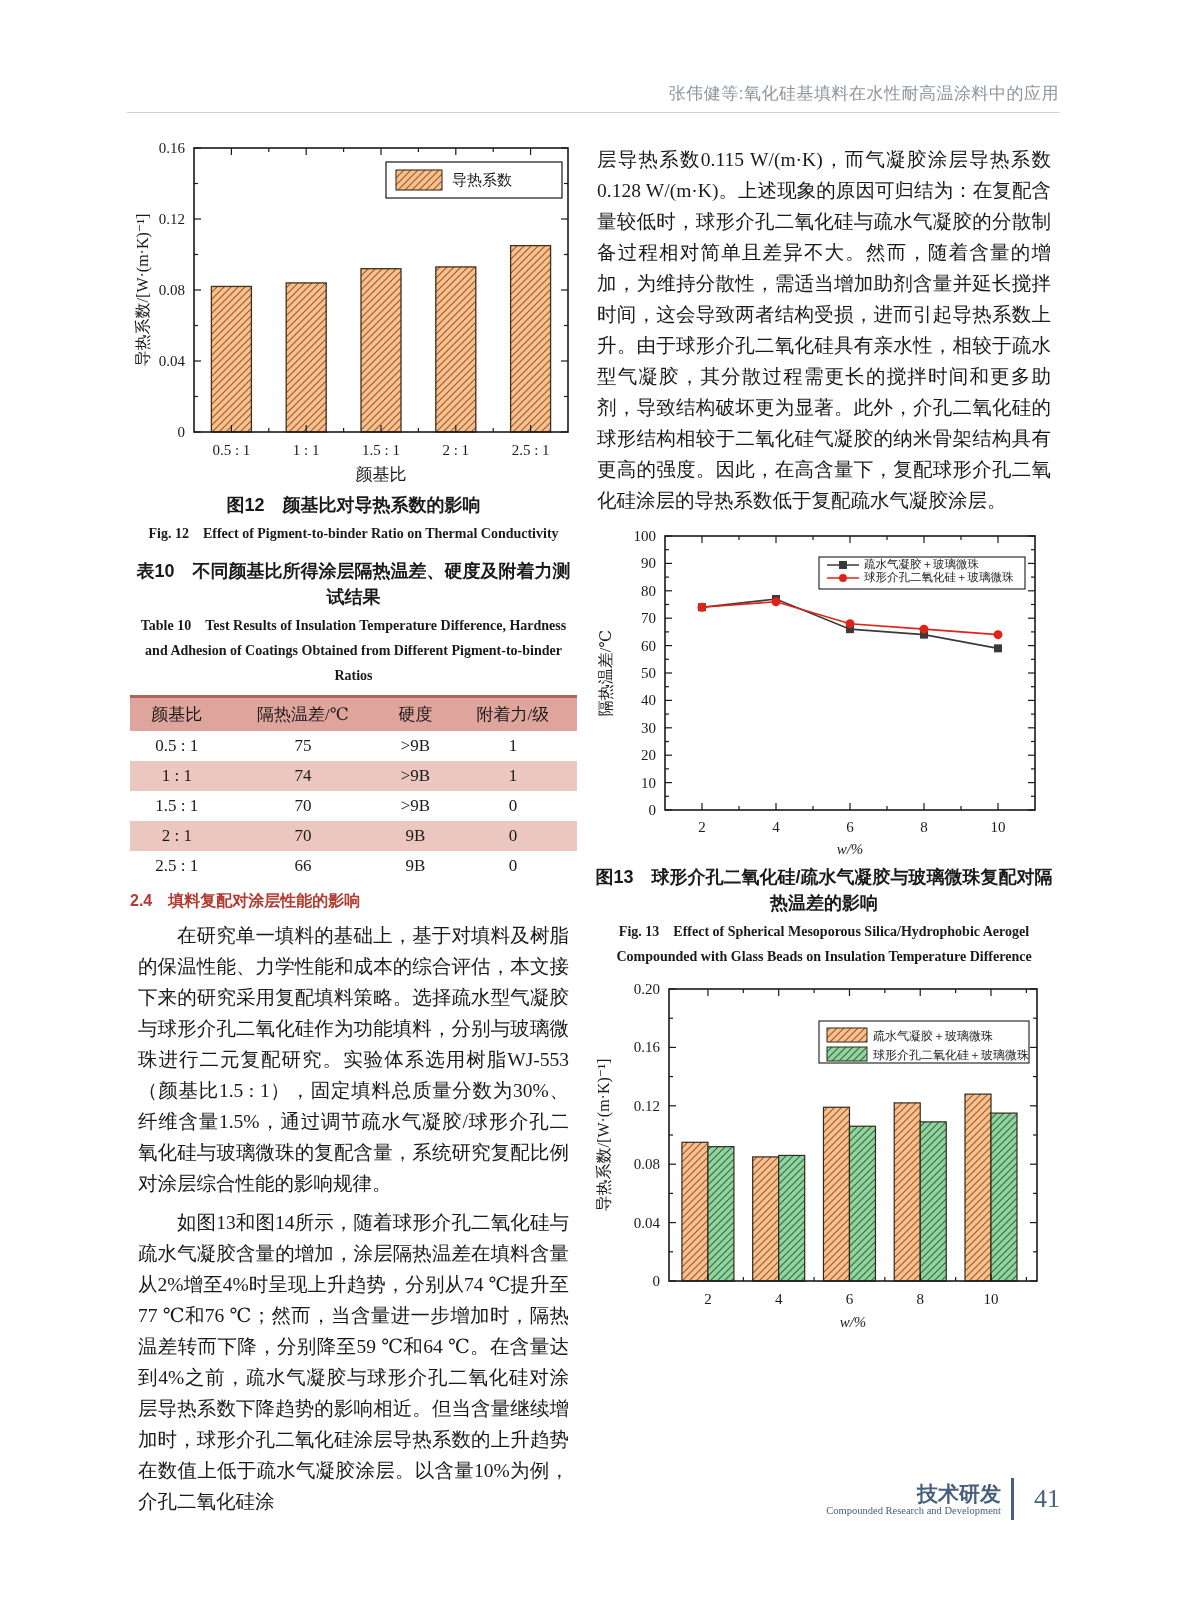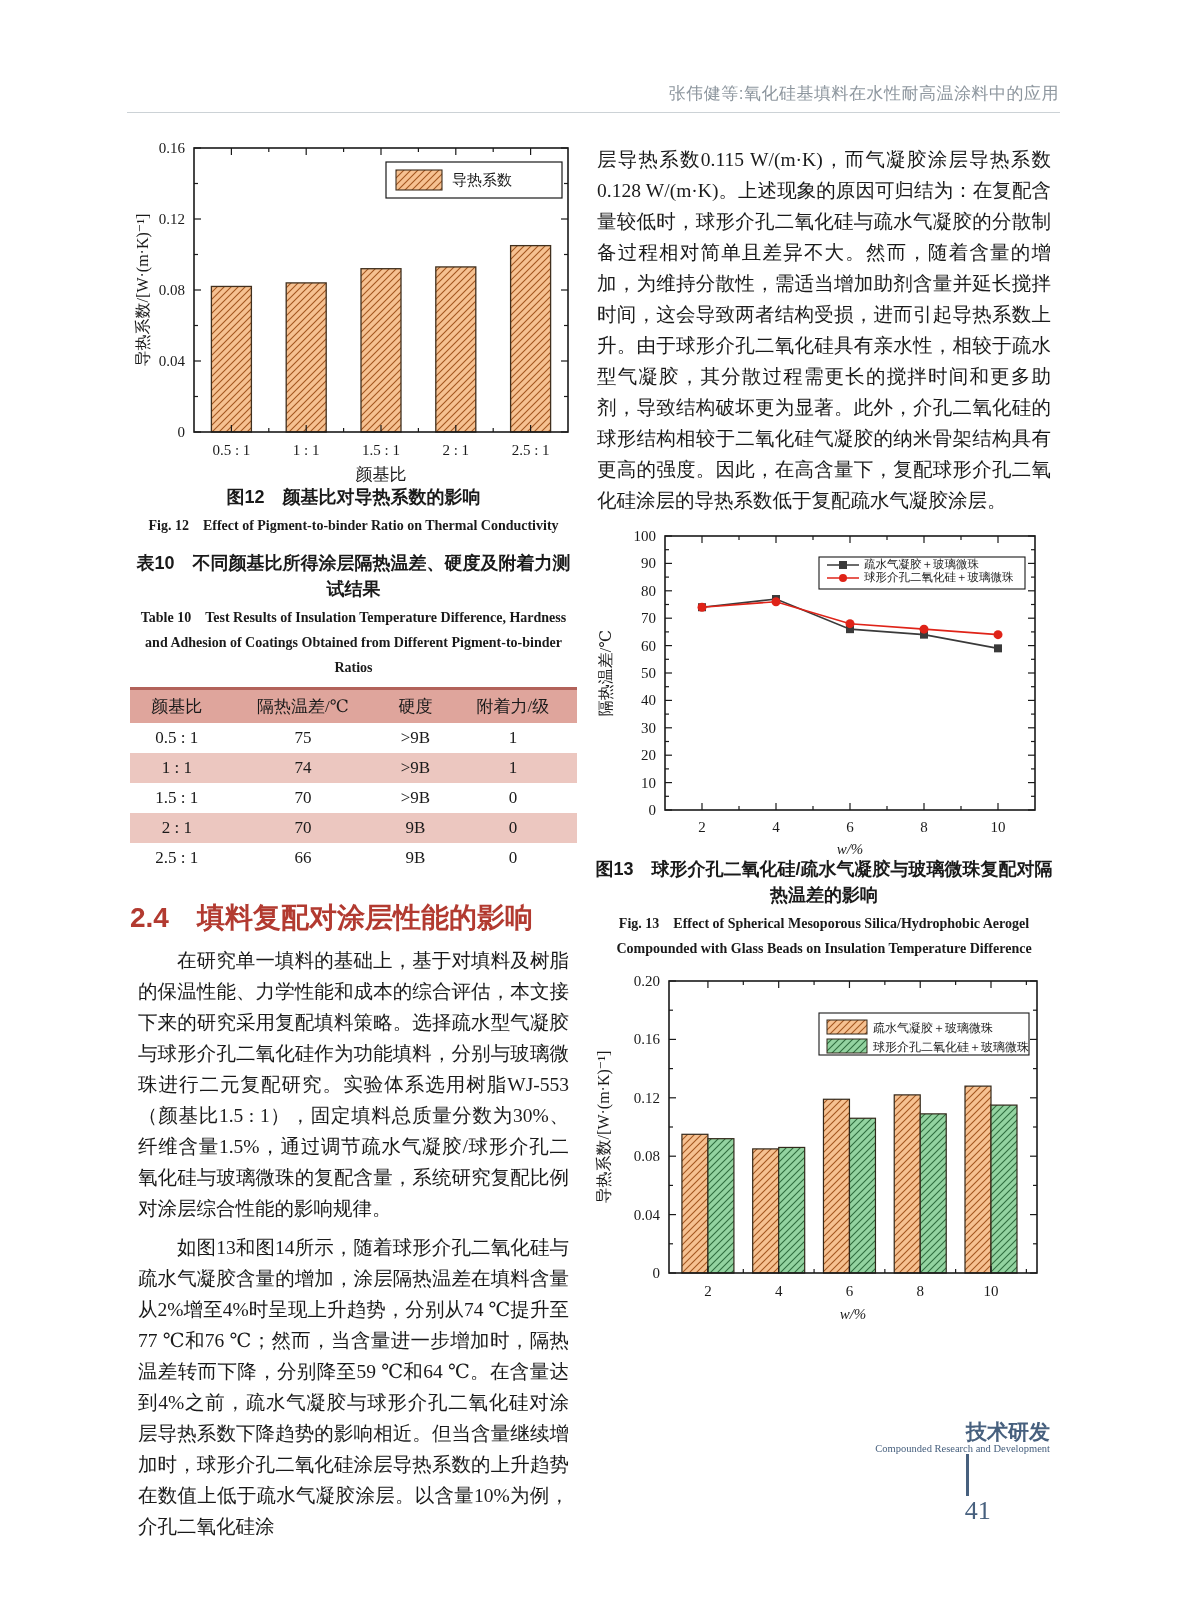--- a/index.html
+++ b/index.html
@@ -24,51 +24,51 @@
   .col-left{left:130px;width:447px}
   .col-right{left:589px;width:470px}
 
   
   figure{margin:0}
   .chart-svg{display:block}
 
   
   .cap-zh{
     font-family:"Liberation Sans","DejaVu Sans",sans-serif;
-    font-weight:bold;font-size:18px;line-height:26px;text-align:center;
+    font-weight:bold;font-size:18px;line-height:26px;text-align:center;margin-top:8px;
   }
   .cap-en{
     font-weight:bold;font-size:14px;line-height:25px;text-align:center;margin-top:3px;
   }
   .table-cap{margin-top:12px}
 
   
   table.data-table{width:100%;border-collapse:collapse;margin-top:7px;font-size:17px}
   table.data-table th{
     background:var(--th-bg,#dfa59c);font-weight:normal;padding:5px 4px;text-align:center;
     border-top:3px solid var(--th-border,#b2625a);
   }
   table.data-table td{padding:4px 4px;text-align:center;height:22px}
   table.data-table tr.stripe{background:var(--stripe-bg,#ecc7c0)}
 
   
   .section-heading{
     font-family:"Liberation Sans","DejaVu Sans",sans-serif;
-    color:var(--sec-color,#b23a30);font-weight:bold;font-size:28px;margin:26px 0 8px 0;
+    color:var(--sec-color,#b23a30);font-weight:bold;font-size:16px;margin:10px 0 8px 0;
   }
 
   
   .body-par{
     font-size:19.5px;line-height:31px;text-align:justify;margin:8px;
   }
   .indent{text-indent:2em}
 
   
   .page-footer{
-    position:absolute;right:127px;bottom:74px;display:flex;align-items:center;flex-direction:column;
+    position:absolute;right:127px;bottom:80px;display:flex;align-items:center;
   }
   .footer-labels{text-align:right;padding-right:10px}
   .footer-zh{
     font-family:"Liberation Sans","DejaVu Sans",sans-serif;font-weight:bold;
     font-size:21px;line-height:22px;color:var(--ftr-color,#47607e);
   }
   .footer-en{font-size:10.5px;color:var(--ftr-color,#47607e)}
   .footer-bar{width:3px;height:42px;background:var(--ftr-color,#47607e)}
   .footer-page{font-size:26px;color:var(--ftr-color,#47607e);padding-left:20px}
 </style>

